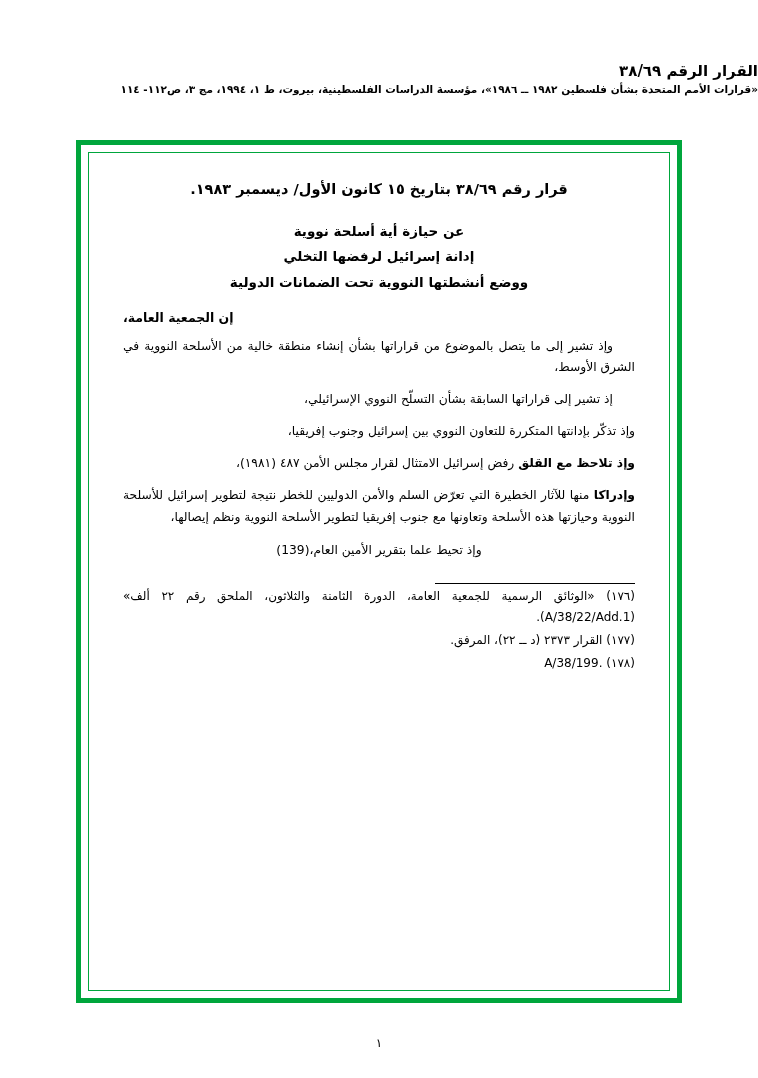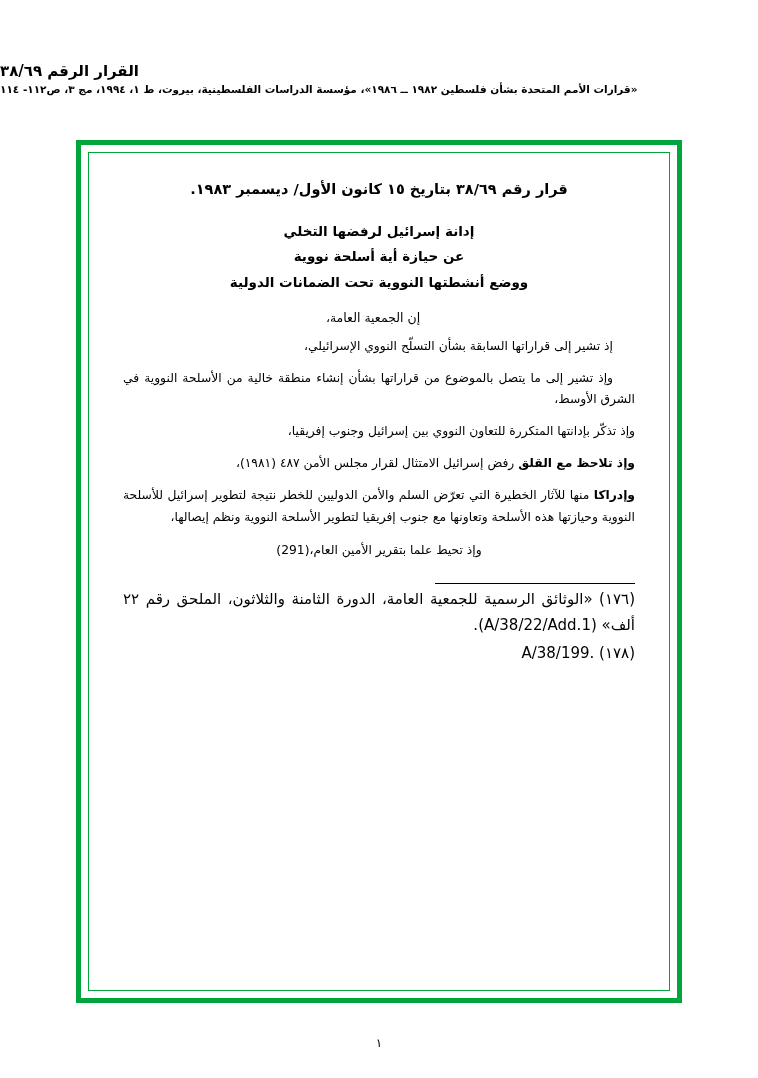--- a/index.html
+++ b/index.html
@@ -14,21 +14,21 @@
     font-family: "DejaVu Sans", sans-serif;
     color: #000000;
     overflow: hidden;
   }
   .page {
     position: absolute;
     inset: 0;
     padding: 0;
   }
   .header-block {
-    text-align: left;
+    text-align: right;
     padding-top: 62px;
   }
   .doc-title {
     font-size: 15px;
     font-weight: bold;
     letter-spacing: 0px;
     line-height: 1.3;
   }
   .doc-subtitle {
     font-size: 10.5px;
@@ -63,22 +63,22 @@
   .res-title {
     text-align: center;
     font-size: 13.5px;
     font-weight: bold;
     line-height: 1.9;
   }
   .res-title div { margin: 0; }
   .intro {
     margin-top: 14px;
     font-size: 12.5px;
-    font-weight: normal;
-    text-align: center;
+    font-weight: bold;
+    text-align: left;
     padding-right: 12px;
   }
   p.para {
     font-size: 12.3px;
     line-height: 1.72;
     margin: 11px 0 0 0;
     text-align: justify;
     text-align-last: right;
     text-indent: 22px;
   }
@@ -91,21 +91,21 @@
     line-height: 1.7;
   }
   .fn-rule {
     margin-top: 22px;
     margin-right: 0;
     margin-left: auto;
     width: 200px;
     border-top: 1px solid #000;
   }
   .footnotes {
-    font-size: 15px;
+    font-size: 12px;
     line-height: 1.75;
     text-align: justify;
     text-align-last: right;
   }
   .footnotes p { margin: 2px 0; }
   .fn-ltr {
     direction: ltr;
     text-align: center;
     unicode-bidi: embed;
   }
@@ -127,42 +127,43 @@
     <div class="doc-title">القرار الرقم ٣٨/٦٩</div>
     <div class="doc-subtitle">«قرارات الأمم المتحدة بشأن فلسطين ١٩٨٢ ــ ١٩٨٦»، مؤسسة الدراسات الفلسطينية، بيروت، ط ١، ١٩٩٤، مج ٣، ص١١٢- ١١٤</div>
   </div>
 
   <div class="green-frame">
     <div class="inner">
 
       <div class="res-head">قرار رقم ٣٨/٦٩ بتاريخ ١٥ كانون الأول/ ديسمبر ١٩٨٣.</div>
 
       <div class="res-title">
+        <div>عن حيازة أية أسلحة نووية</div>
         <div>إدانة إسرائيل لرفضها التخلي</div>
-        <div>عن حيازة أية أسلحة نووية</div>
         <div>ووضع أنشطتها النووية تحت الضمانات الدولية</div>
       </div>
 
       <div class="intro">إن الجمعية العامة،</div>
 
+      <p class="para">وإذ تشير إلى ما يتصل بالموضوع من قراراتها بشأن إنشاء منطقة خالية من الأسلحة النووية في الشرق الأوسط،</p>
       <p class="para">إذ تشير إلى قراراتها السابقة بشأن التسلّح النووي الإسرائيلي،</p>
-      <p class="para">وإذ تشير إلى ما يتصل بالموضوع من قراراتها بشأن إنشاء منطقة خالية من الأسلحة النووية في الشرق الأوسط،</p>
       <p class="para noindent">وإذ تذكّر بإدانتها المتكررة للتعاون النووي بين إسرائيل وجنوب إفريقيا،</p>
 
       <p class="para noindent"><b>وإذ تلاحظ مع القلق</b><span> رفض إسرائيل الامتثال لقرار مجلس الأمن ٤٨٧ (١٩٨١)،</span></p>
 
 
       <p class="para noindent"><b>وإدراكا</b><span> منها للآثار الخطيرة التي تعرّض السلم والأمن الدوليين للخطر نتيجة لتطوير إسرائيل للأسلحة النووية وحيازتها هذه الأسلحة وتعاونها مع جنوب إفريقيا لتطوير الأسلحة النووية ونظم إيصالها،</span></p>
 
-      <div class="note-final">وإذ تحيط علما بتقرير الأمين العام،(291)</div>
+      <div class="note-final">وإذ تحيط علما بتقرير الأمين العام،(139)</div>
 
       <div class="fn-rule"></div>
 
       <div class="footnotes">
         <p><span>(١٧٦)</span> <span>«الوثائق الرسمية للجمعية العامة، الدورة الثامنة والثلاثون، الملحق رقم ٢٢ ألف» (A/38/22/Add.1).</span></p>
+        <p><span>(١٧٧)</span> <span>القرار ٢٣٧٣ (د ــ ٢٢)، المرفق.</span></p>
         <p><span>(١٧٨)</span> <span class="fn-ltr">A/38/199.</span></p>
       </div>
 
     </div>
   </div>
 
   <div class="page-number">١</div>
 
 </div>
 

